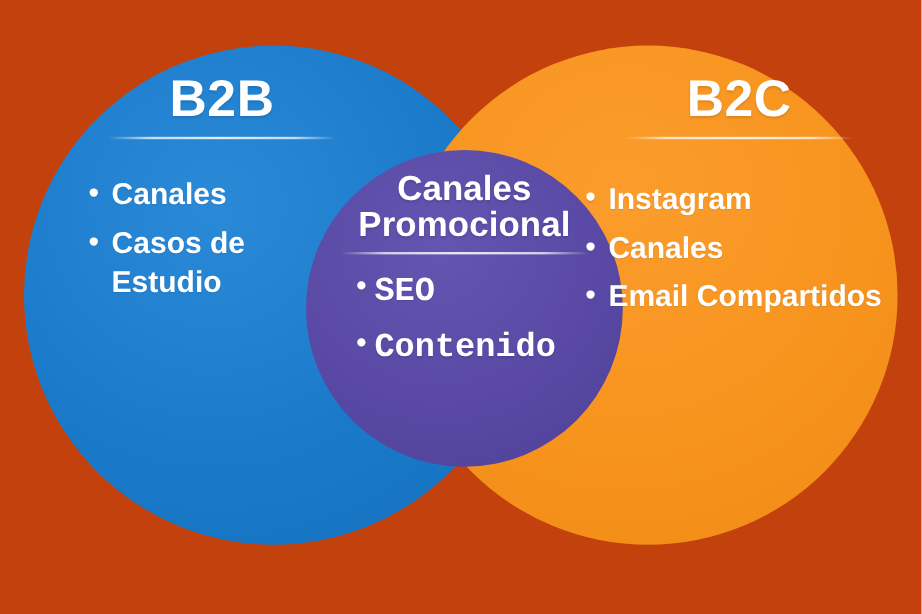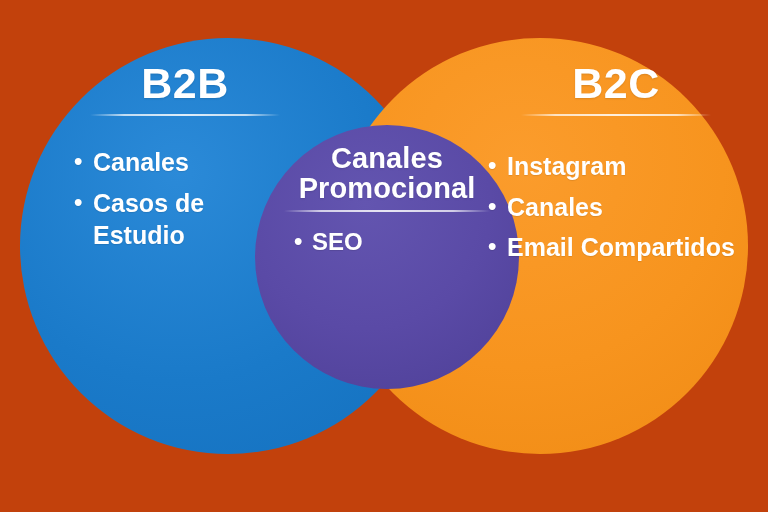--- a/index.html
+++ b/index.html
@@ -105,23 +105,24 @@
     content: "\2022";
     position: absolute;
     left: 0;
     top: -1px;
     font-size: 24px;
     line-height: 1.30;
   }
   ul.bullets li:last-child { margin-bottom: 0; }
 
   ul.bullets.center li {
-    font-size: 24px;
+    font-size: 28px;
     margin-bottom: 10px;
     padding-left: 18px;
+    font-family: Liberation Mono, monospace;
   }
 
   
   #panel-left   { left: 60px;  top: 62px;  width: 250px; }
   #panel-right  { left: 468px; top: 62px;  width: 296px; }
   #panel-center { left: 262px; top: 143px; width: 250px; }
 
   #panel-left   .list-wrap   { margin-top: 30px; padding-left: 14px; }
   #panel-right  .list-wrap   { margin-top: 34px; padding-left: 20px; }
   #panel-center .list-wrap   { margin-top: 14px; padding-left: 32px; }
@@ -166,17 +167,18 @@
     </div>
   </div>
 
   <div class="panel" id="panel-center">
     <div class="heading small">Canales</div>
     <div class="heading small">Promocional</div>
     <div class="rule w-center"></div>
     <div class="list-wrap">
       <ul class="bullets center">
         <li>SEO</li>
+        <li>Contenido</li>
       </ul>
     </div>
   </div>
 
 </div>
 
 </body></html>

